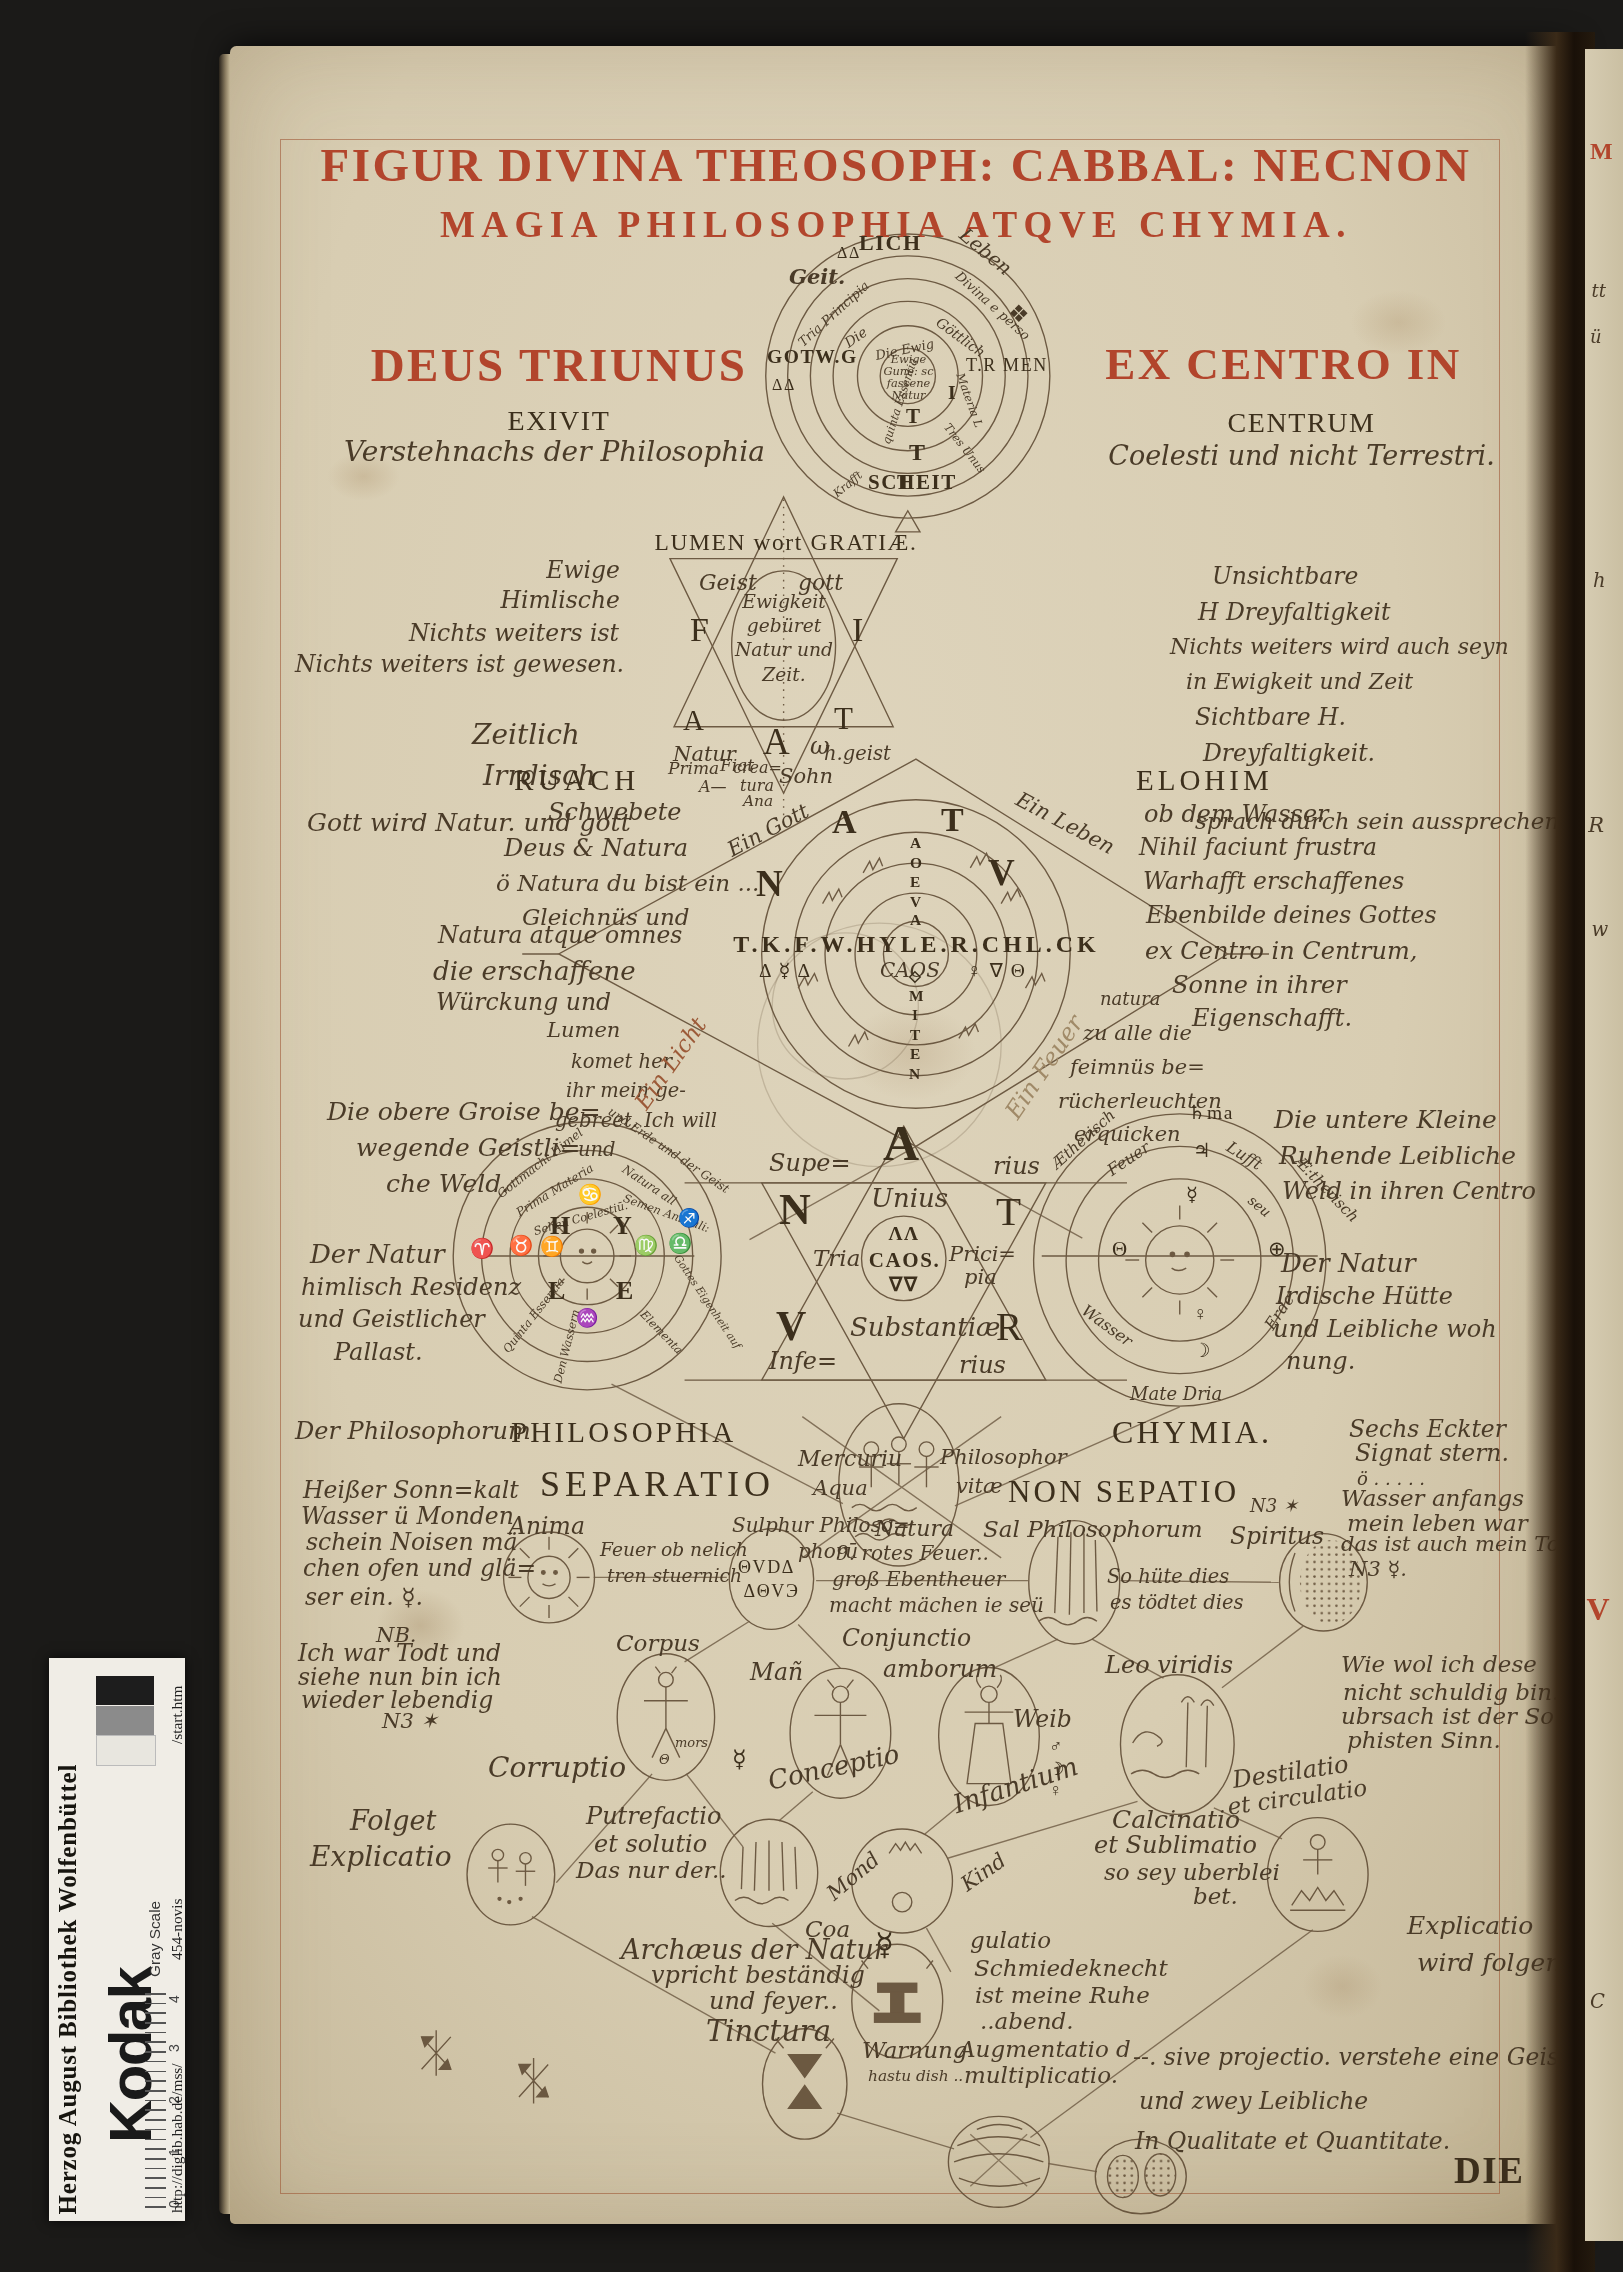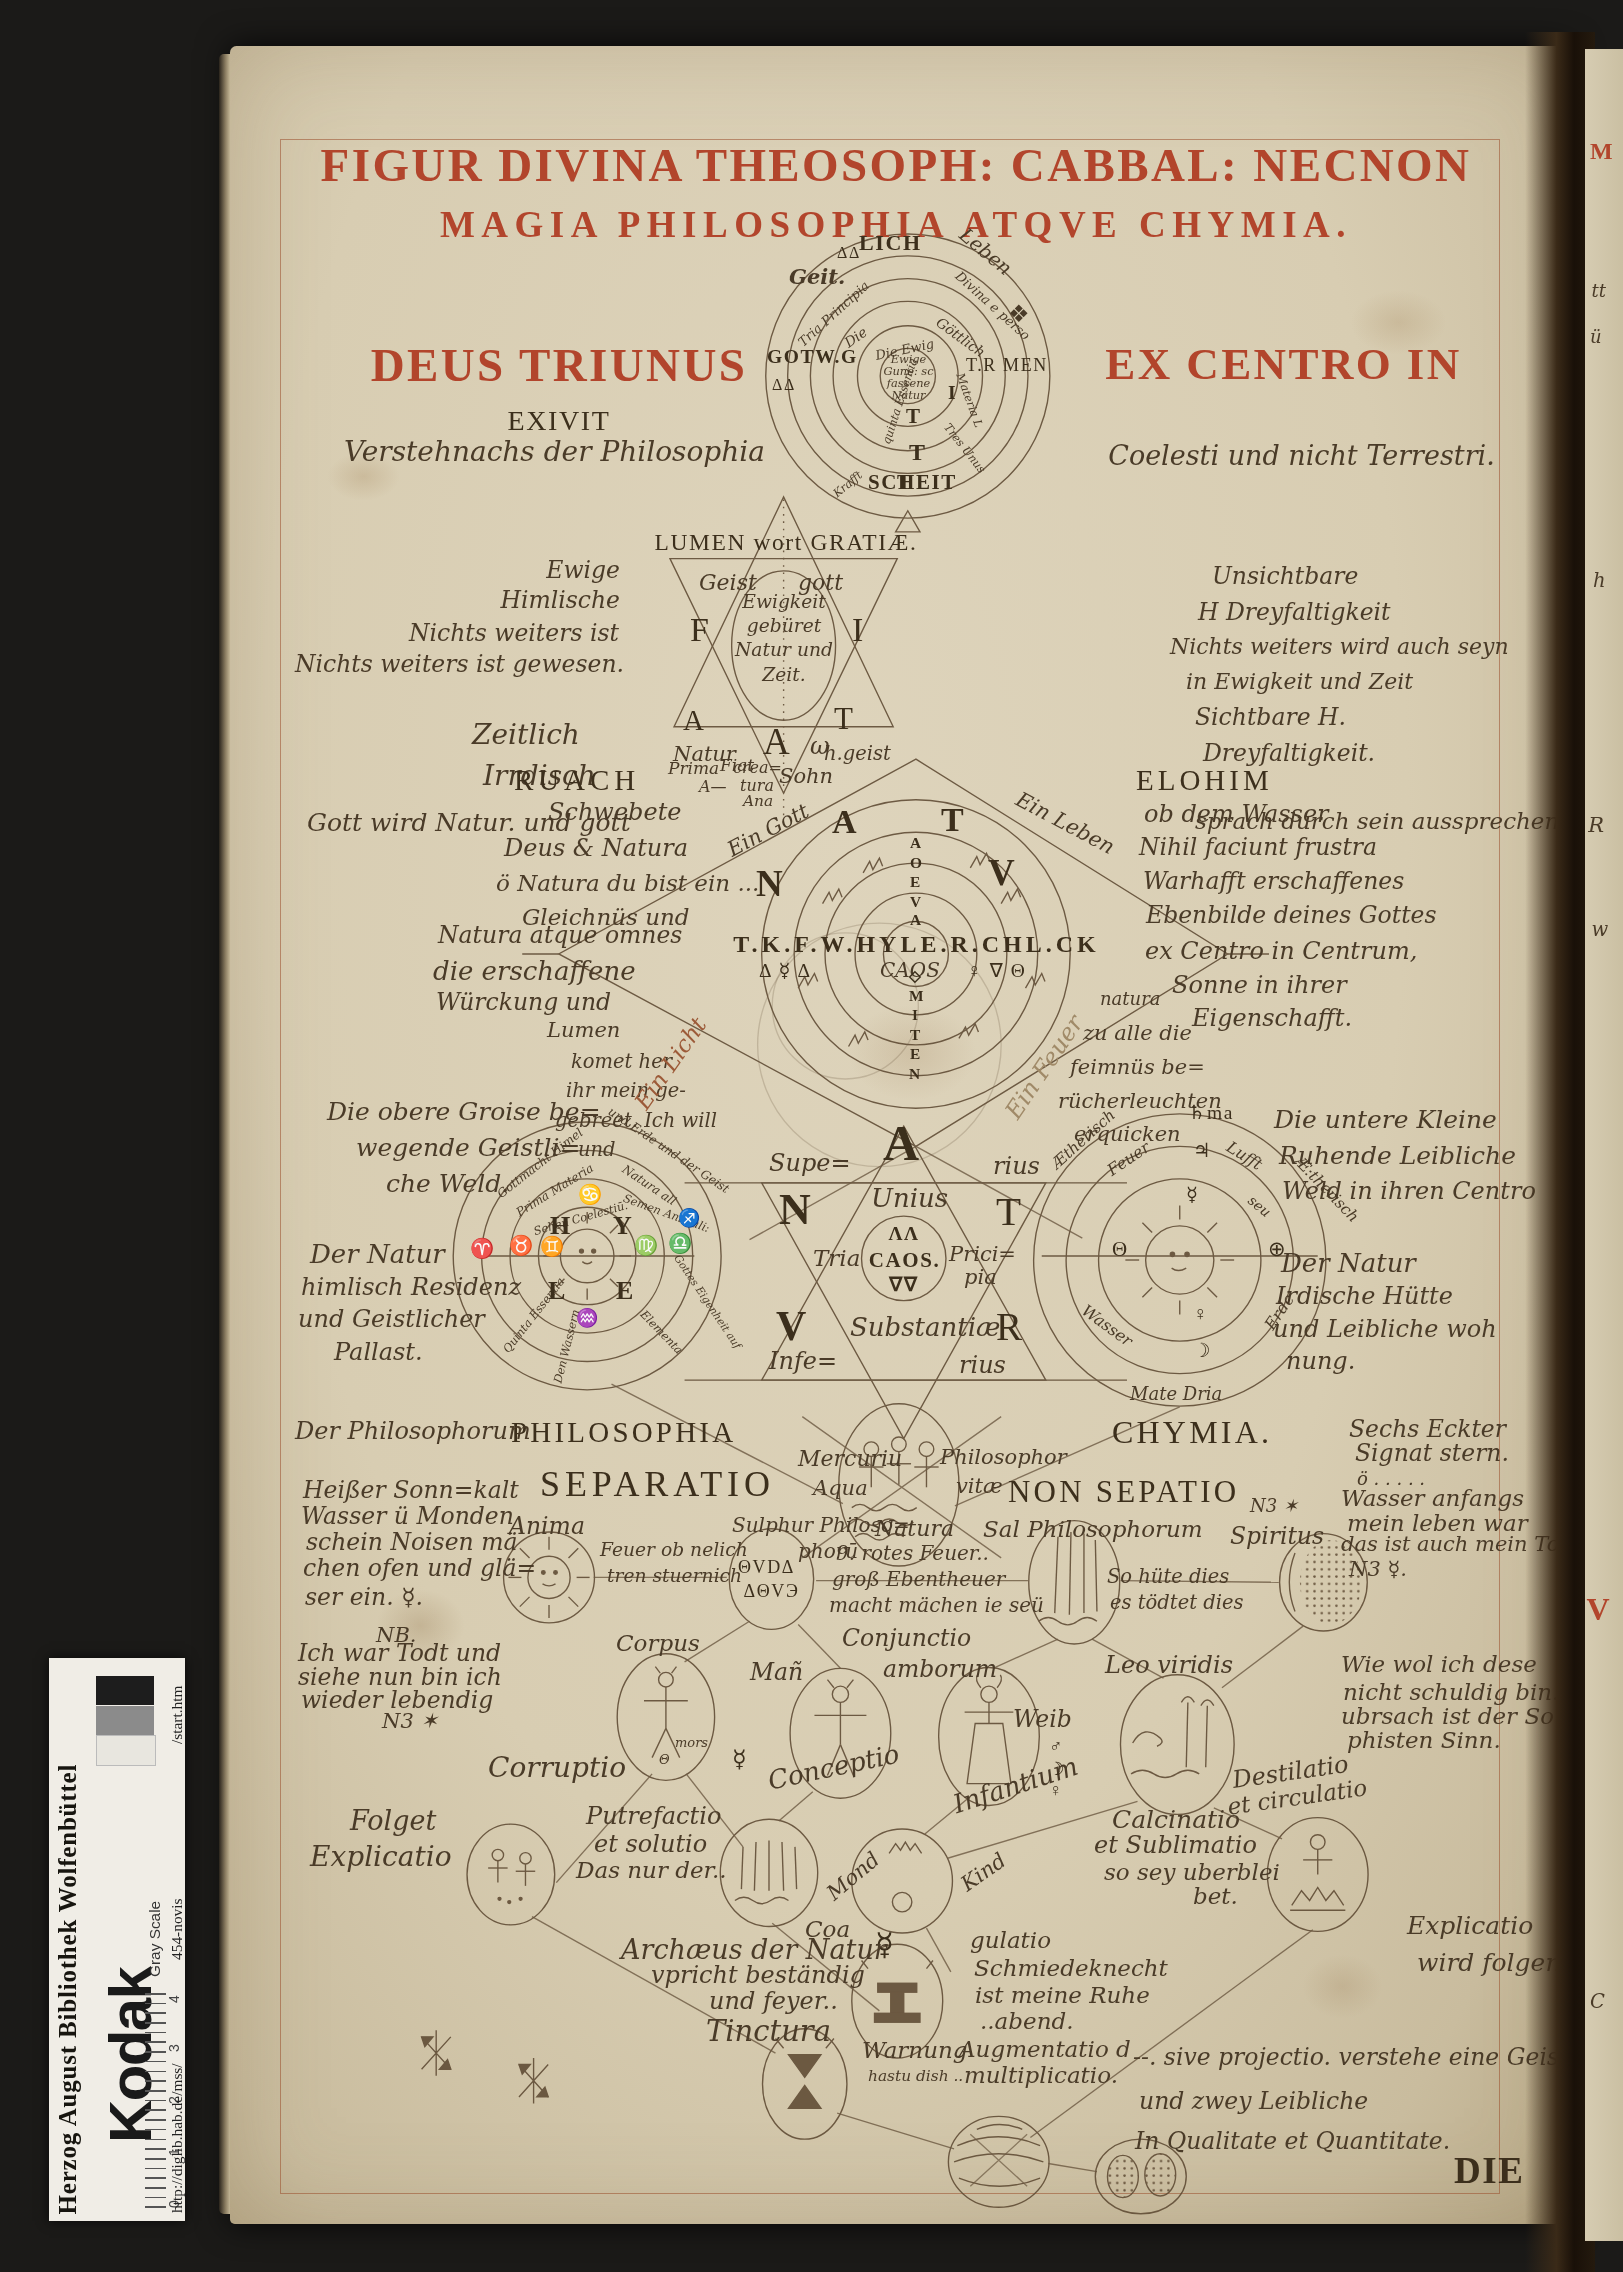--- a/index.html
+++ b/index.html
@@ -325,20 +325,21 @@
       </g>
     </svg>
 
     <div class="t red ctr" style="left:61px;top:94px;width:1210px;font-size:47px;">FIGUR DIVINA THEOSOPH: CABBAL: NECNON</div>
     <div class="t red ctr" style="left:61px;top:159px;width:1210px;font-size:37px;letter-spacing:6.5px;">MAGIA PHILOSOPHIA ATQVE CHYMIA.</div>
 
     <div class="t red ctr" style="left:122px;top:294px;width:414px;font-size:47px;">DEUS TRIUNUS</div>
     <div class="t caps ctr" style="left:122px;top:360px;width:414px;font-size:28px;">EXIVIT</div>
     <div class="t ctr" style="left:81px;top:391px;width:487px;font-size:28px;">Verstehnachs der Philosophia</div>
     <div class="t red ctr" style="left:810px;top:294px;width:487px;font-size:45px;">EX CENTRO IN</div>
+    <div class="t caps ctr" style="left:828px;top:362px;width:487px;font-size:28px;">CENTRUM</div>
     <div class="t ctr" style="left:828px;top:395px;width:487px;font-size:27px;">Coelesti und nicht Terrestri.</div>
 
     <div class="t" style="left:559px;top:219px;font-size:21px;font-weight:bold;">Geit.</div>
     <div class="t caps" style="left:607px;top:198px;font-size:16px;">ΔΔ</div>
     <div class="t caps" style="left:629px;top:185px;font-size:22px;font-weight:bold;">LICH</div>
     <div class="t" style="left:725px;top:195px;font-size:19.5px;transform:rotate(40deg);">Leben</div>
     <div class="t caps" style="left:537px;top:300px;font-size:19.5px;font-weight:bold;">GOTW.G</div>
     <div class="t caps" style="left:736px;top:310px;font-size:18px;">T.R MEN</div>
     <div class="t caps" style="left:638px;top:425px;font-size:21px;font-weight:bold;">SCHEIT</div>
     <div class="t caps" style="left:542px;top:330px;font-size:16px;">ΔΔ</div>

